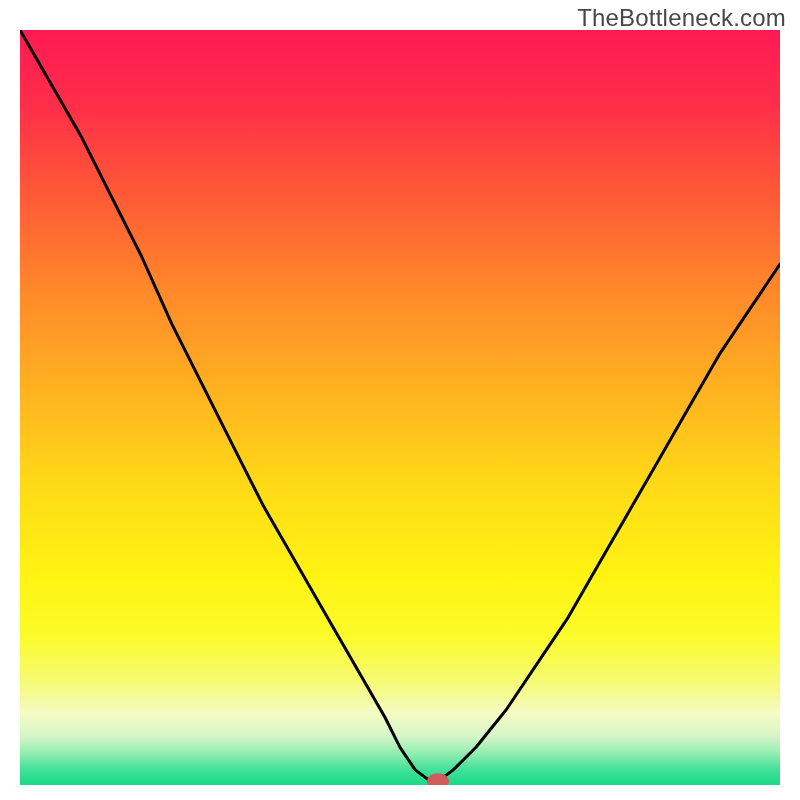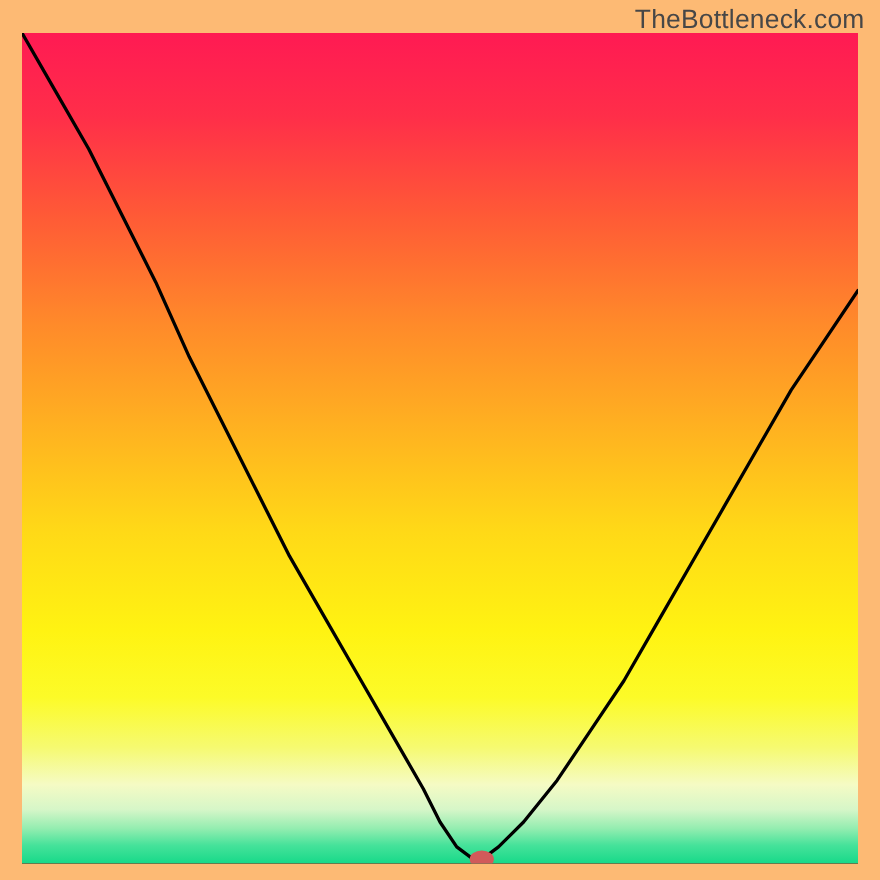--- a/index.html
+++ b/index.html
@@ -7,21 +7,21 @@
     padding: 0;
     width: 800px;
     height: 800px;
     background: #000;
     font-family: Arial, Helvetica, sans-serif;
     overflow: hidden;
   }
   .frame {
     position: absolute;
     inset: 0;
-    background: #fdba74;
+    background: #ffffff;
   }
   .plot {
     position: absolute;
     background: #000;
   }
   .branding {
     position: absolute;
     top: 4px;
     right: 14px;
     color: #474747;

